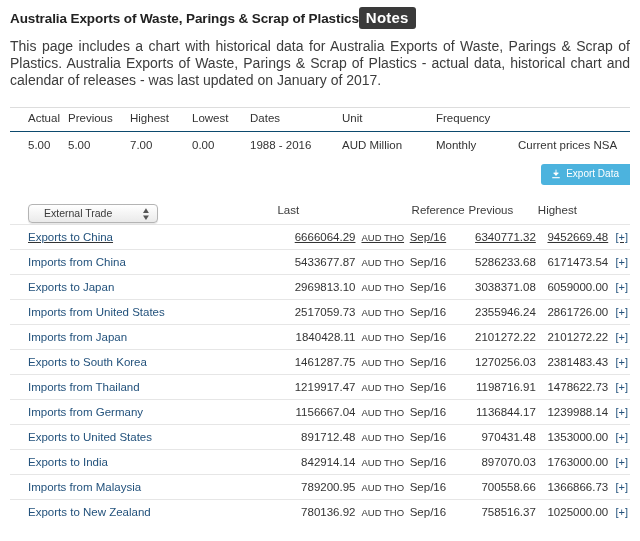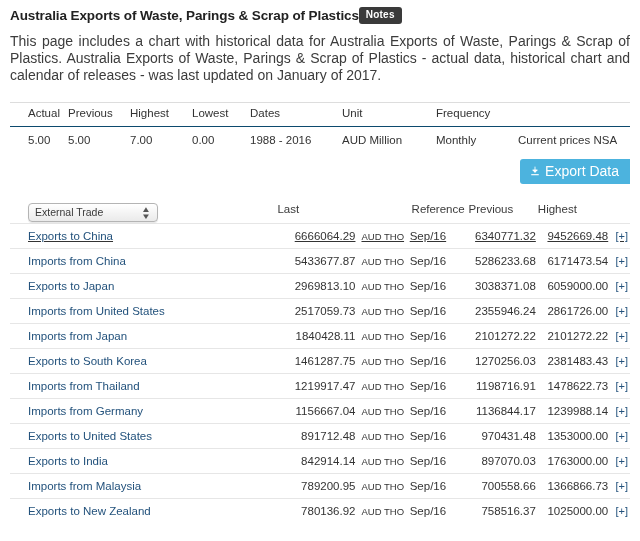--- a/index.html
+++ b/index.html
@@ -25,21 +25,21 @@
   .page-title {
     font-size: 13.5px;
     font-weight: bold;
     color: #222222;
     letter-spacing: -0.1px;
   }
   .notes-badge {
     display: inline-block;
     background: #3a3a3a;
     color: #ffffff;
-    font-size: 10px;
+    font-size: 15px;
     font-weight: bold;
     padding: 3px 7px 4px 7px;
     border-radius: 3px;
     line-height: 1;
     letter-spacing: 0.2px;
   }
 
   
   .intro {
     margin-top: 9px;
@@ -86,21 +86,21 @@
     justify-content: flex-end;
     margin-top: 7px;
   }
   .btn {
     display: inline-flex;
     align-items: center;
     gap: 5px;
     border: none;
     color: #ffffff;
     font-family: "Liberation Sans", sans-serif;
-    font-size: 14px;
+    font-size: 10px;
     padding: 5px 11px 6px 10px;
     cursor: pointer;
     line-height: 1;
     white-space: nowrap;
   }
   .btn-export { background: #4cb3de; border-radius: 3px 0 0 3px; }
   .btn-api    { background: #1f80c2; border-radius: 0 3px 3px 0; }
   .btn svg { display: block; }
 
   
@@ -110,21 +110,21 @@
     display: inline-block;
     width: 130px;
     height: 19px;
     border: 1px solid #b4b4b4;
     border-radius: 4px;
     background: linear-gradient(#ffffff, #eaeaea);
     box-shadow: 0 1px 1px rgba(0,0,0,0.10);
     font-size: 10.5px;
     color: #3a3a3a;
     line-height: 17px;
-    padding-left: 6px;
+    padding-left: 15px;
     cursor: pointer;
   }
   .fake-select .arrows {
     position: absolute;
     right: 7px;
     top: 2px;
     font-size: 8px;
     line-height: 7px;
     color: #555555;
     text-align: center;

